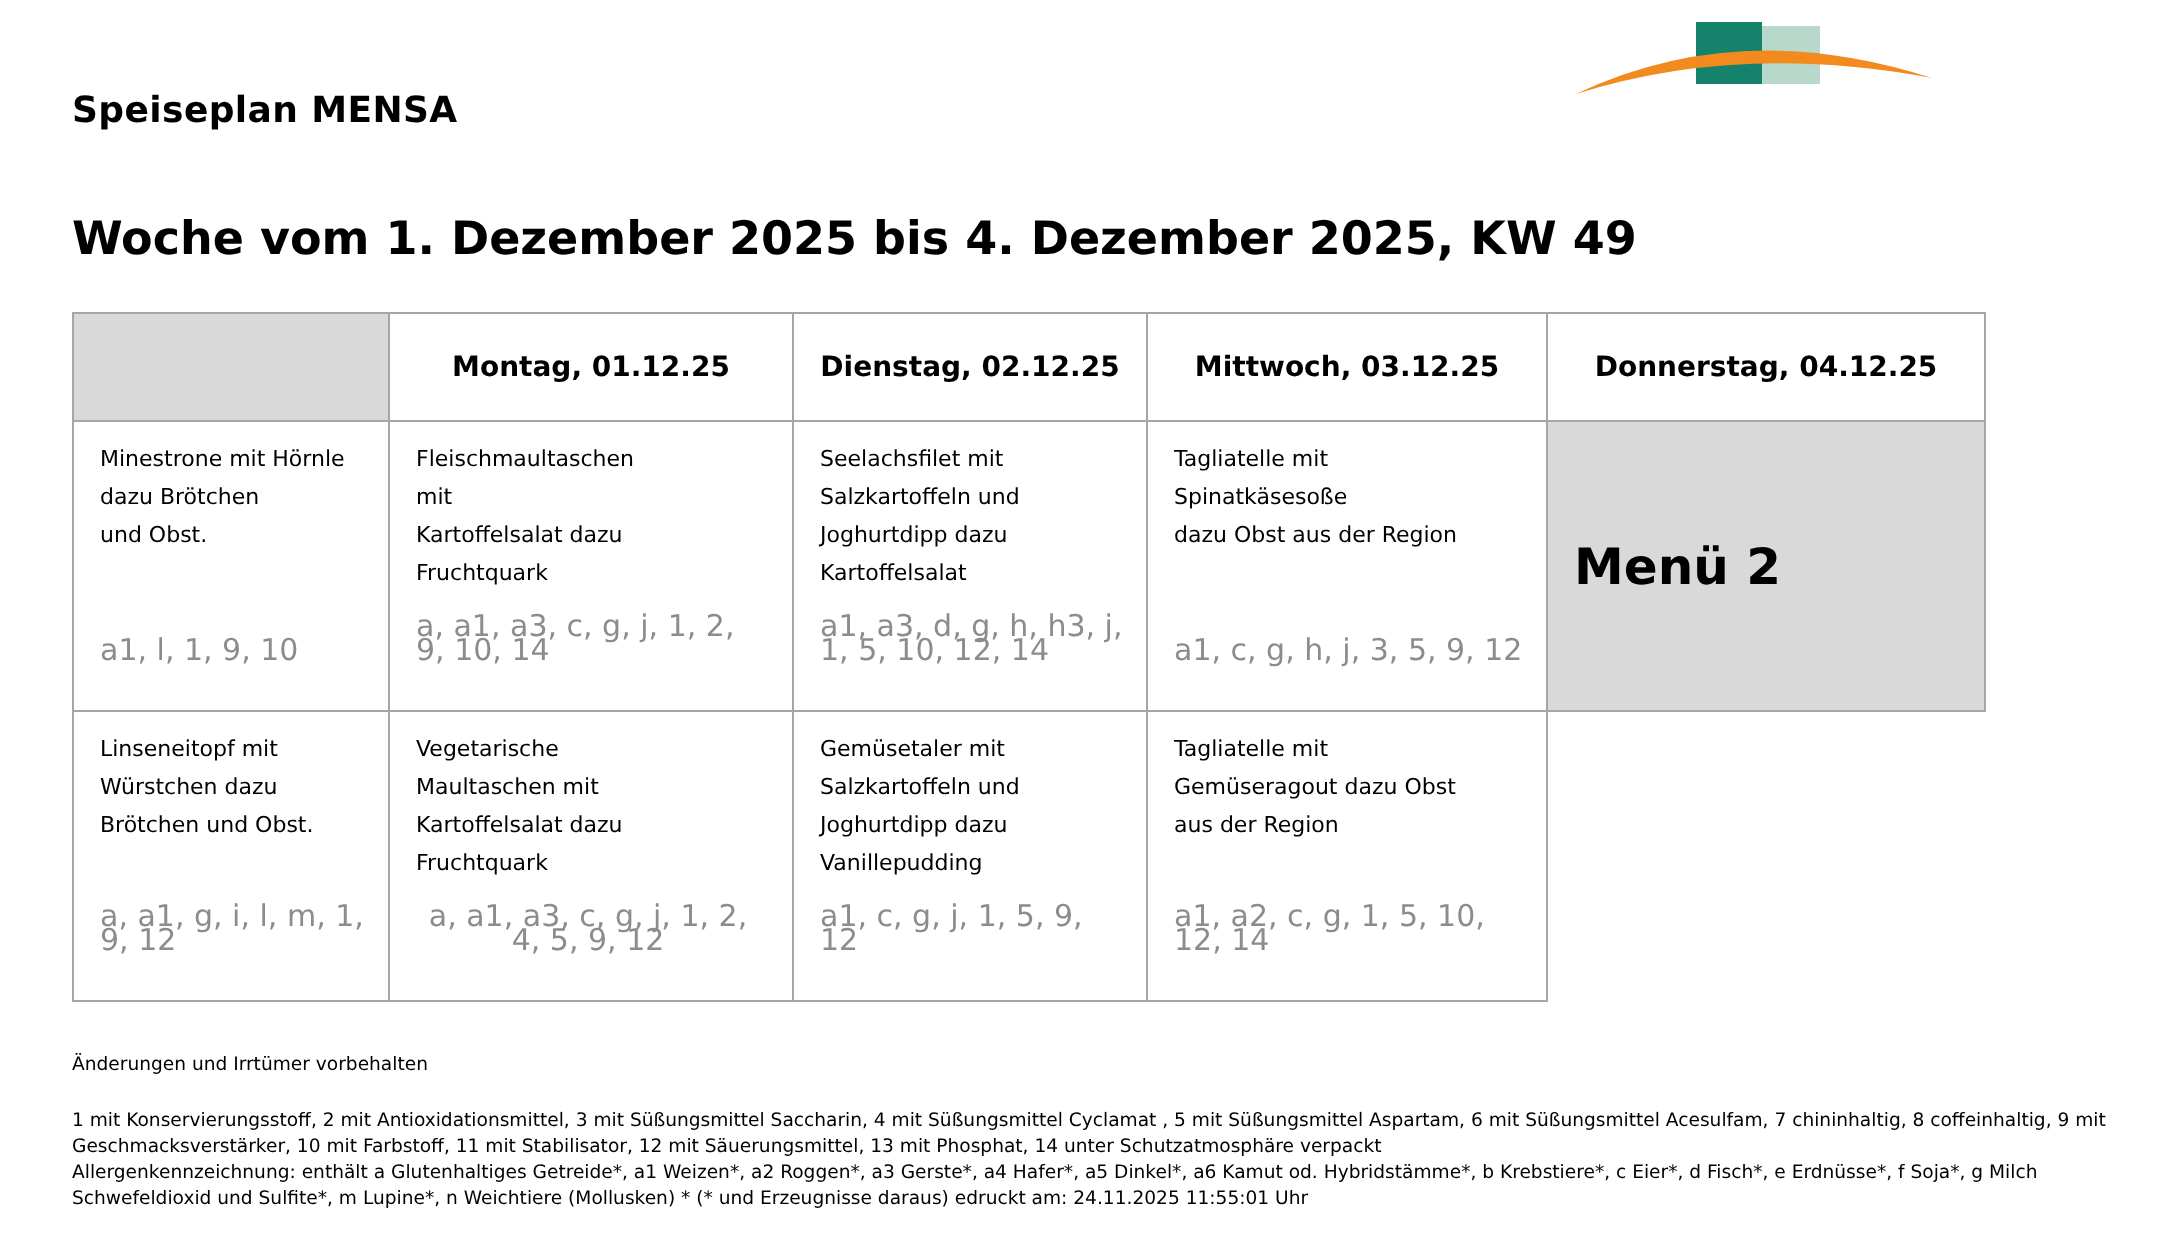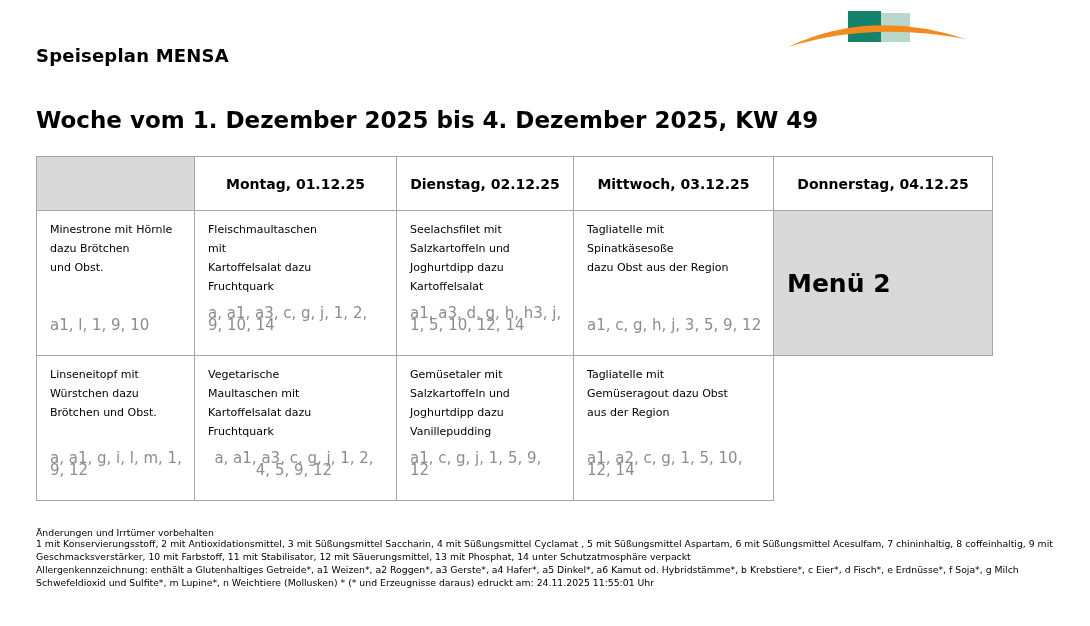--- a/index.html
+++ b/index.html
@@ -108,21 +108,21 @@
   
   .footer-note {
     position: absolute;
     left: 36px;
     top: 527px;
     font-size: 9.3px;
   }
   .legend {
     position: absolute;
     left: 36px;
-    top: 537px;
+    top: 554px;
     font-size: 9.3px;
     line-height: 13px;
     white-space: nowrap;
   }
 </style>
 </head>
 <body>
 
 <div class="page">
 

